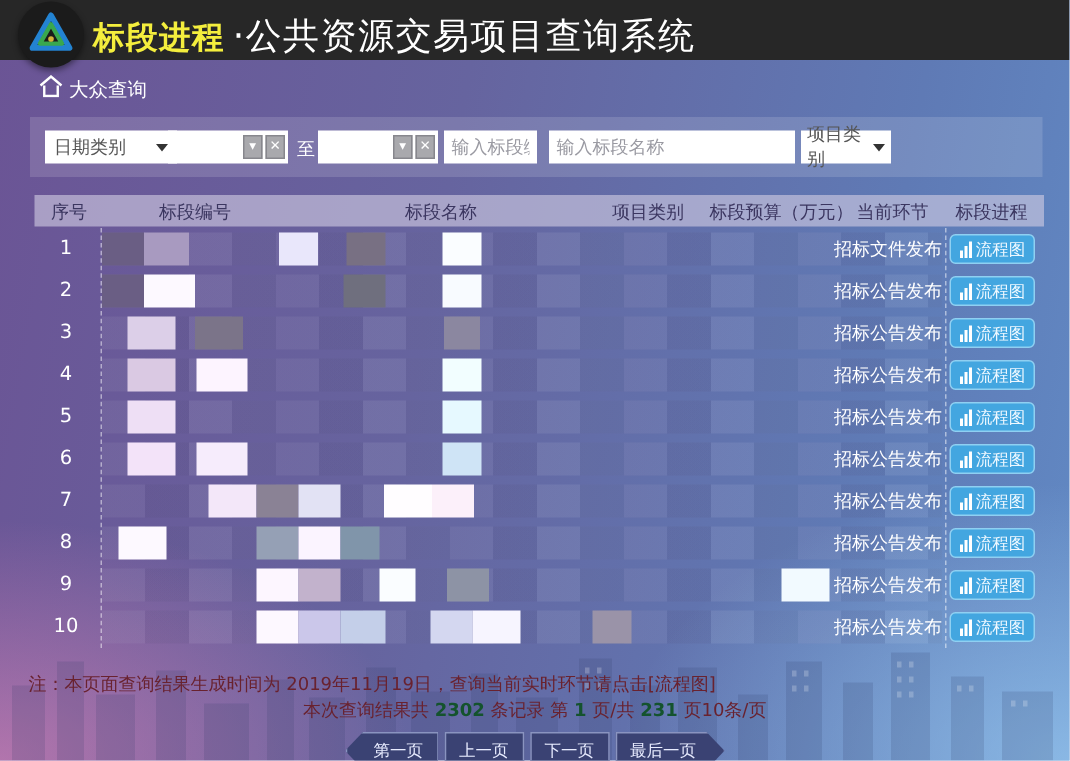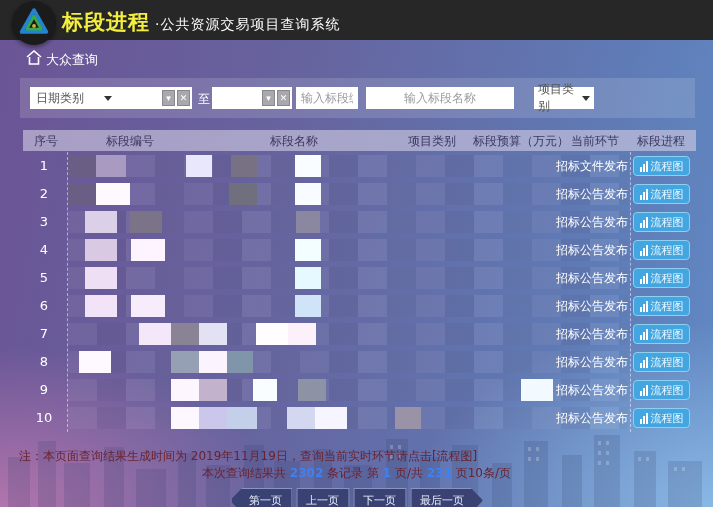--- a/index.html
+++ b/index.html
@@ -11,21 +11,21 @@
       radial-gradient(ellipse 55% 45% at 0% 100%, rgba(238,140,190,.55), rgba(238,140,190,0) 70%),
       radial-gradient(ellipse 60% 52% at 100% 100%, rgba(165,215,250,.6), rgba(165,215,250,0) 70%),
       linear-gradient(100deg,#6b5495 0%,#66649f 40%,#5f7ab5 78%,#6189c4 100%);
   }
   
   .topbar { position:absolute; left:0; top:0; width:713px; height:40px; background:#272727; }
   .logo-badge { position:absolute; left:12px; top:1px; width:44px; height:44px; border-radius:50%;
     background:#1b1b1b; box-shadow:0 2px 4px rgba(0,0,0,.45); z-index:5; display:flex; align-items:center; justify-content:center;}
   .titlewrap { position:absolute; left:62px; top:8px; white-space:nowrap; z-index:4;}
   .title-hl { color:#f4ee3d; font-size:21px; font-weight:bold; letter-spacing:1px; }
-  .title-rest { color:#ffffff; font-size:14px; letter-spacing:1px; }
+  .title-rest { color:#ffffff; font-size:24px; letter-spacing:1px; }
   
   .nav { position:absolute; left:0; top:48px; width:713px; height:22px; color:#fff; }
   .home { position:absolute; left:26px; top:2px; }
   .home-label { position:absolute; left:46px; top:3px; font-size:13px; color:#fff; }
   .sysdate { position:absolute; left:247px; top:3px; font-size:13px; color:#fff; }
   .sysdate-val { position:absolute; left:340px; top:3px; font-size:13px; color:#fff; }
   
   .sband { position:absolute; left:20px; top:78px; width:675px; height:40px; background:rgba(255,255,255,.14); }
   .ctl { position:absolute; top:9px; height:22px; font-size:12px; }
   .fsel { background:#fff; color:#555; display:flex; align-items:center; padding:0 6px; justify-content:space-between; cursor:pointer;}
@@ -56,21 +56,21 @@
   .flow-btn { position:absolute; right:23px; top:4px; width:57px; height:20px; background:#43a6e0;
     border:1px solid #8fd0f2; border-radius:4px; color:#eef8ff; font-size:11px;
     display:flex; align-items:center; justify-content:center; gap:3px; cursor:pointer; }
   .bars { display:inline-flex; align-items:flex-end; gap:1px; height:11px; }
   .bars i { display:block; width:2px; background:#fff; }
   .bars i:nth-child(1){height:5px;} .bars i:nth-child(2){height:8px;} .bars i:nth-child(3){height:11px;}
   
   .skyline { position:absolute; left:0; bottom:0; width:713px; height:80px; pointer-events:none; }
   .note1 { position:absolute; left:19px; top:448px; font-size:12px; color:#69222f; white-space:nowrap; }
   .note2 { position:absolute; left:0; top:465px; width:713px; text-align:center; font-size:12px; color:#69222f; }
-  .rednum { color:#3b82f6; font-weight:bold; }
+  .rednum { color:#14532d; font-weight:bold; }
   .pgwrap { position:absolute; top:488px; left:50%; transform:translateX(-50%); display:flex; gap:4px; }
   .pg { background:#3a4273; border:1px solid #8a94c0; color:#e8ecff; font-size:11px; padding:4px 9px;
     cursor:pointer; white-space:nowrap; font-family:inherit; }
   .pg-first { clip-path:polygon(0 50%,12px 0,100% 0,100% 100%,12px 100%); padding-left:18px; }
   .pg-last  { clip-path:polygon(0 0,calc(100% - 12px) 0,100% 50%,calc(100% - 12px) 100%,0 100%); padding-right:18px; }
 </style>
 </head>
 <body>
 
 <svg class="skyline" viewBox="0 0 713 80" preserveAspectRatio="none">
@@ -148,21 +148,21 @@
   <div class="ctl dfield" style="left:92px; width:80px;">
     <span class="mini">▾</span>
     <span class="mini">✕</span>
   </div>
   <span class="ctl tolabel" style="left:178px;">至</span>
   <div class="ctl dfield" style="left:192px; width:80px;">
     <span class="mini">▾</span>
     <span class="mini">✕</span>
   </div>
   <input class="ctl tin" style="left: 276px; width: 62px;" placeholder="输入标段编号">
-  <input class="ctl tin" style="left: 346px; width: 148px; text-align: center;" placeholder="输入标段名称">
+  <input class="ctl tin" style="left: 346px; width: 164px;" placeholder="输入标段名称">
   <div class="ctl fsel" style="left:514px; width:60px; padding:0 4px;">
     <span>项目类别</span>
     <span class="chev"></span>
   </div>
 </div>
 
 <div class="thead">
   <span class="th" style="left:23px;font-family:Liberation Serif, serif;">序号</span>
   <span class="th" style="left:107px;">标段编号</span>
   <span class="th" style="left:271px;">标段名称</span>

